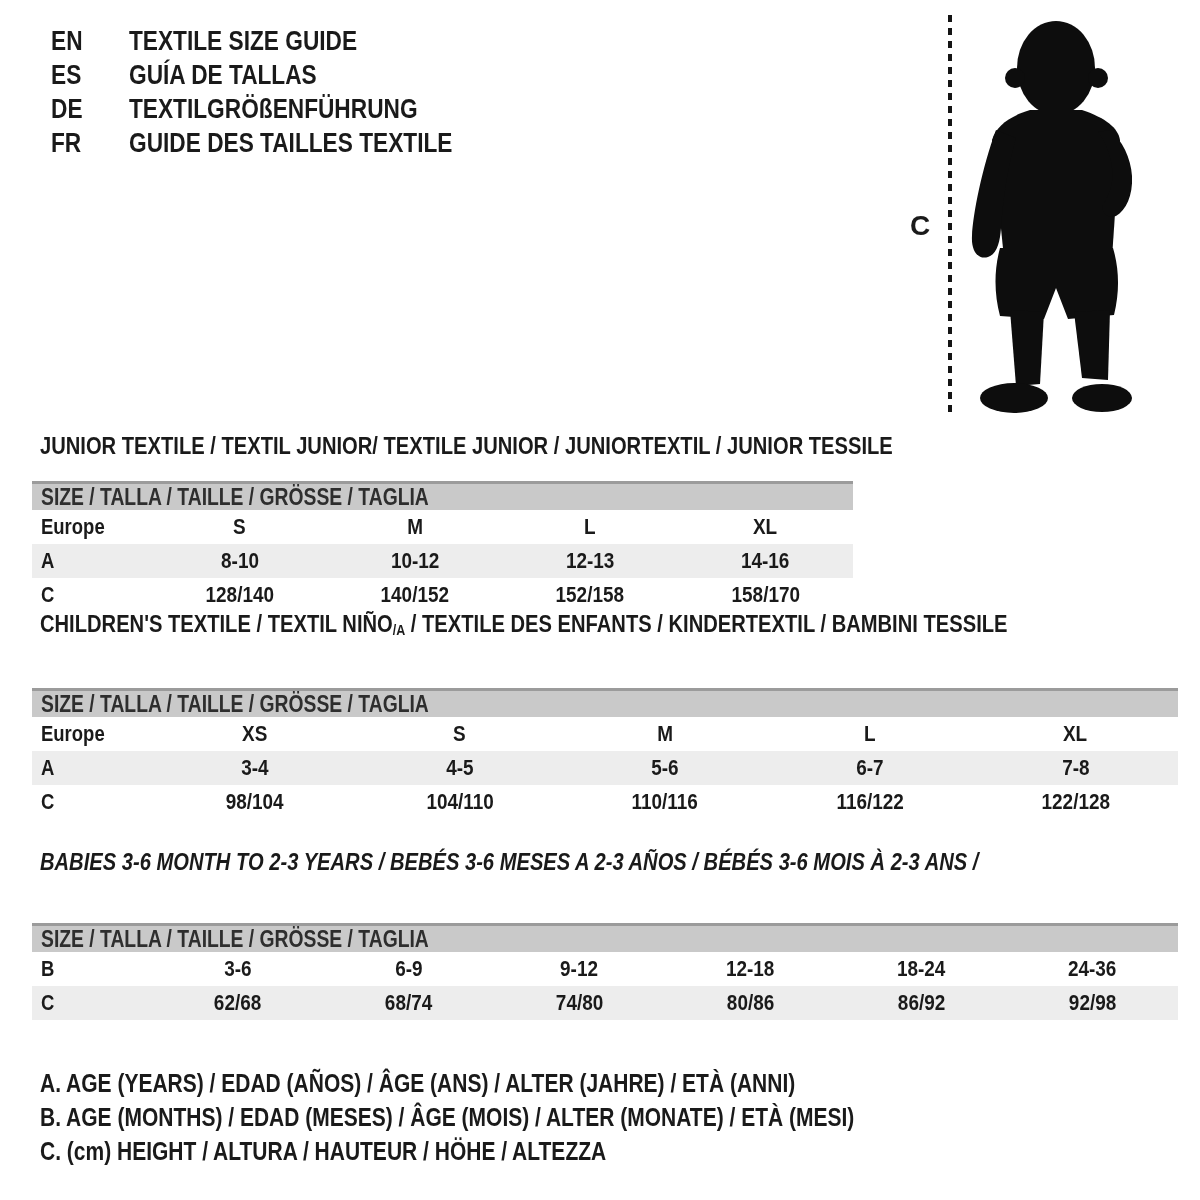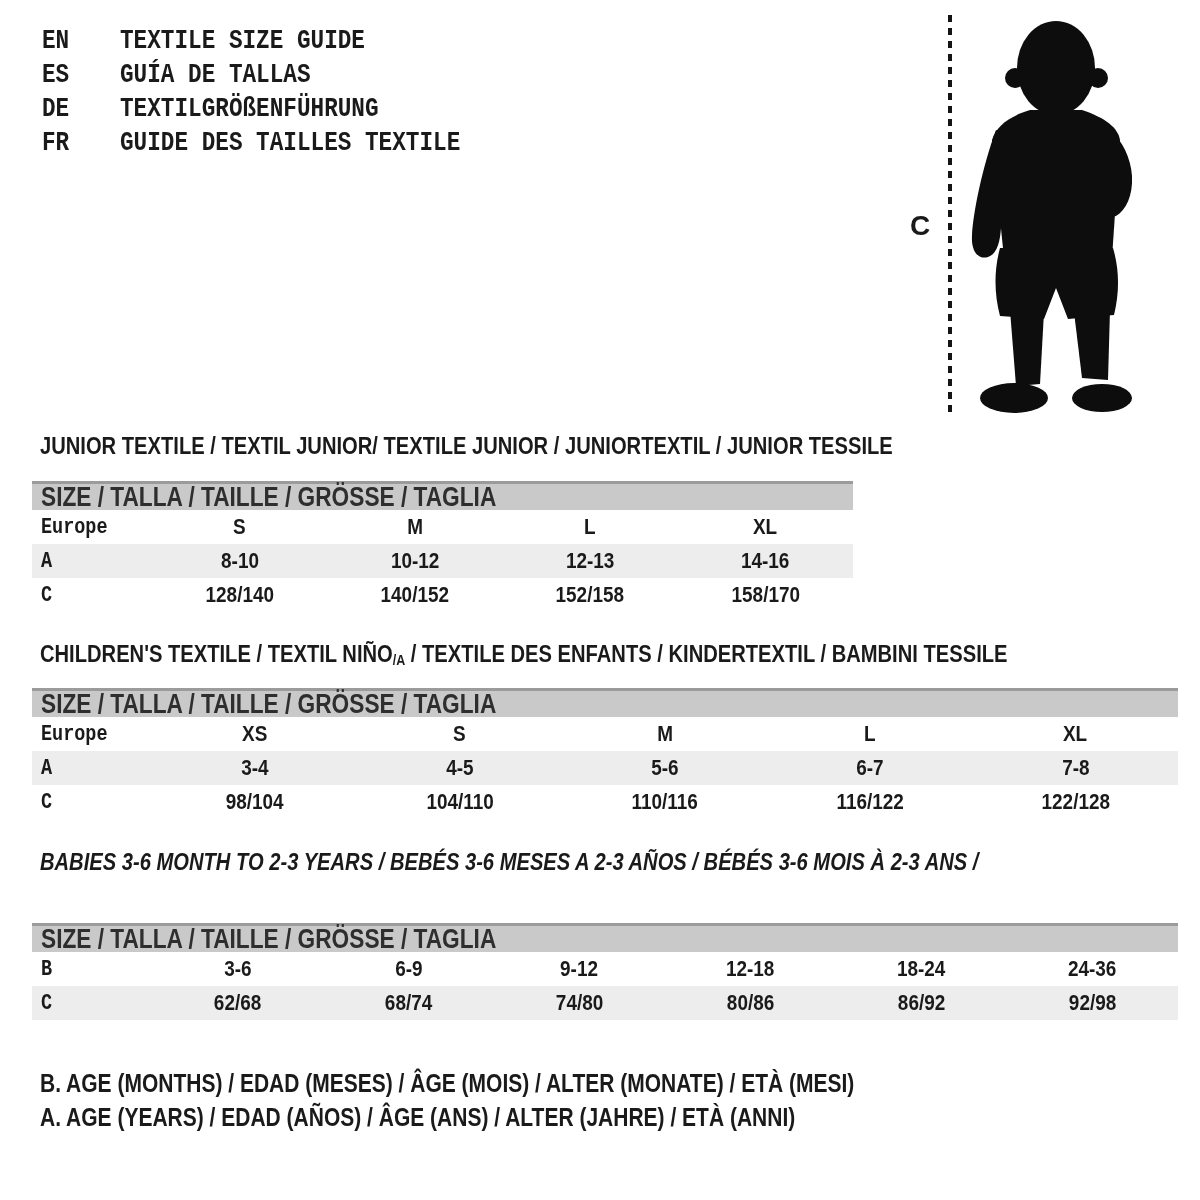--- a/index.html
+++ b/index.html
@@ -12,53 +12,53 @@
     position: relative;
     font-family: "Liberation Sans", sans-serif;
     font-weight: 700;
     color: #1a1a1a;
   }
   
   .cond { display: inline-block; transform: scaleX(0.84); transform-origin: 0 50%; white-space: nowrap; }
   .cellc { display: inline-block; transform: scaleX(0.86); white-space: nowrap; }
 
   
-  .lang-block { position: absolute; left: 42px; top: 24px; font-family: Liberation Mono, monospace; }
+  .lang-block { position: absolute; left: 51px; top: 24px; }
   .lang-row { display: flex; align-items: center; height: 34px; font-size: 27px; }
   .lang-code { width: 78px; }
 
   
   .figure { position: absolute; left: 898px; top: 10px; width: 262px; height: 418px; }
   .measure-line {
     position: absolute; left: 50px; top: 5px; width: 4px; height: 402px;
     background: repeating-linear-gradient(to bottom, #141414 0 7px, transparent 7px 13px);
   }
   .height-label { position: absolute; left: 12px; top: 200px; font-size: 28px; }
   .silhouette { position: absolute; left: 72px; top: 8px; line-height: 0; }
 
   
   .section-heading { position: absolute; left: 40px; font-size: 24px; line-height: 34px; }
   #sec1-heading { top: 429px; }
-  #sec2-heading { top: 637px; }
+  #sec2-heading { top: 607px; }
   #sec3-heading { top: 845px; font-style: italic; }
   .hsub { font-size: 0.62em; vertical-align: -0.22em; }
 
   
   .size-table { position: absolute; left: 32px; }
   #table1 { top: 481px; width: 821px; }
   #table2 { top: 688px; width: 1146px; }
   #table3 { top: 923px; width: 1146px; }
   .size-bar {
     height: 29px; border-top: 3px solid #9b9b9b; background: #c9c9c9;
     display: flex; align-items: center; padding-left: 9px;
-    font-size: 27px; color: #2e2e2e;
+    font-size: 23px; color: #2e2e2e;
   }
   .trow { display: flex; align-items: center; height: 34px; font-size: 22px; }
   .trow.stripe { background: #ededed; }
-  .tlabel { width: 120px; padding-left: 9px; font-family: Liberation Mono, monospace; }
+  .tlabel { width: 120px; padding-left: 9px; }
   .tcell { flex: 1; text-align: center; }
 
   
   .legend { position: absolute; left: 40px; top: 1066px; font-size: 25px; }
   .legend-line { display: flex; align-items: center; height: 34px; }
 </style>
 </head>
 <body>
 
 <div class="lang-block">
@@ -187,18 +187,21 @@
     <div class="tcell"><span class="cellc">68/74</span></div>
     <div class="tcell"><span class="cellc">74/80</span></div>
     <div class="tcell"><span class="cellc">80/86</span></div>
     <div class="tcell"><span class="cellc">86/92</span></div>
     <div class="tcell"><span class="cellc">92/98</span></div>
   </div>
 </div>
 
 <div class="legend">
   <div class="legend-line">
+      <span class="cond">A. AGE (YEARS) / EDAD (AÑOS) / ÂGE (ANS) / ALTER (JAHRE) / ETÀ (ANNI)</span>
+    </div>
+  <div class="legend-line">
       <span class="cond">B. AGE (MONTHS) / EDAD (MESES) / ÂGE (MOIS) / ALTER (MONATE) / ETÀ (MESI)</span>
     </div>
   <div class="legend-line">
-      <span class="cond">A. AGE (YEARS) / EDAD (AÑOS) / ÂGE (ANS) / ALTER (JAHRE) / ETÀ (ANNI)</span>
+      <span class="cond">C. (cm) HEIGHT / ALTURA / HAUTEUR / HÖHE / ALTEZZA</span>
     </div>
 </div>
 
 </body></html>

